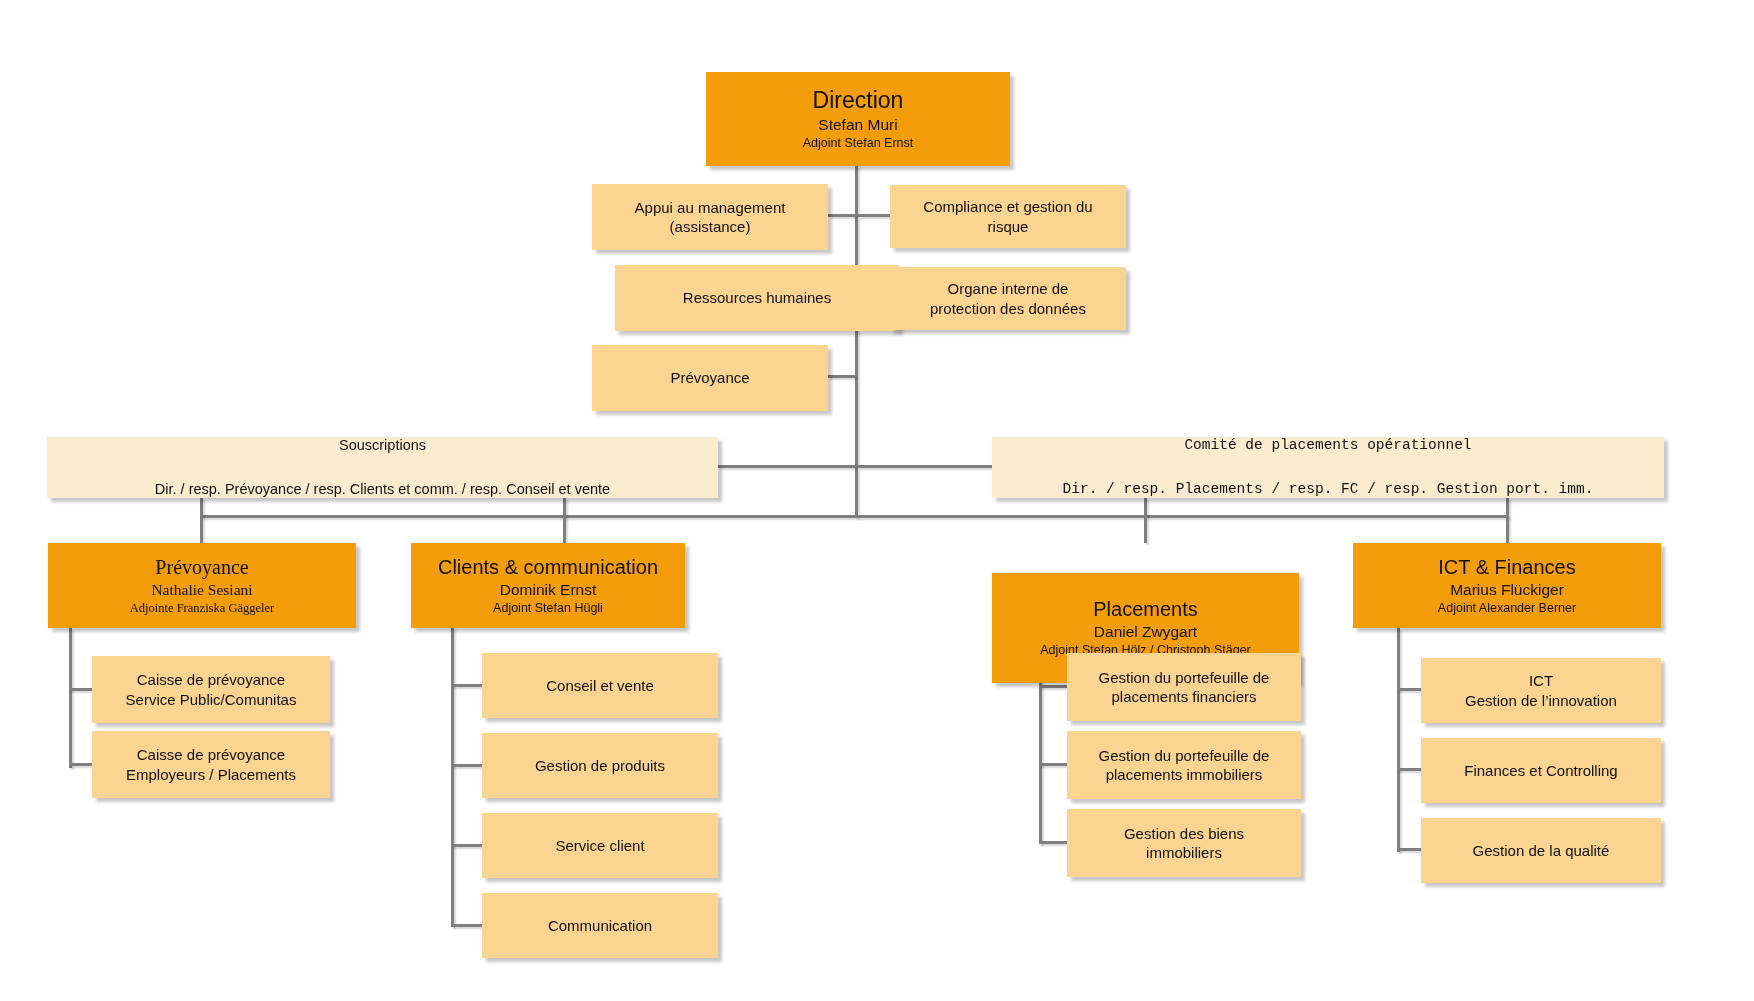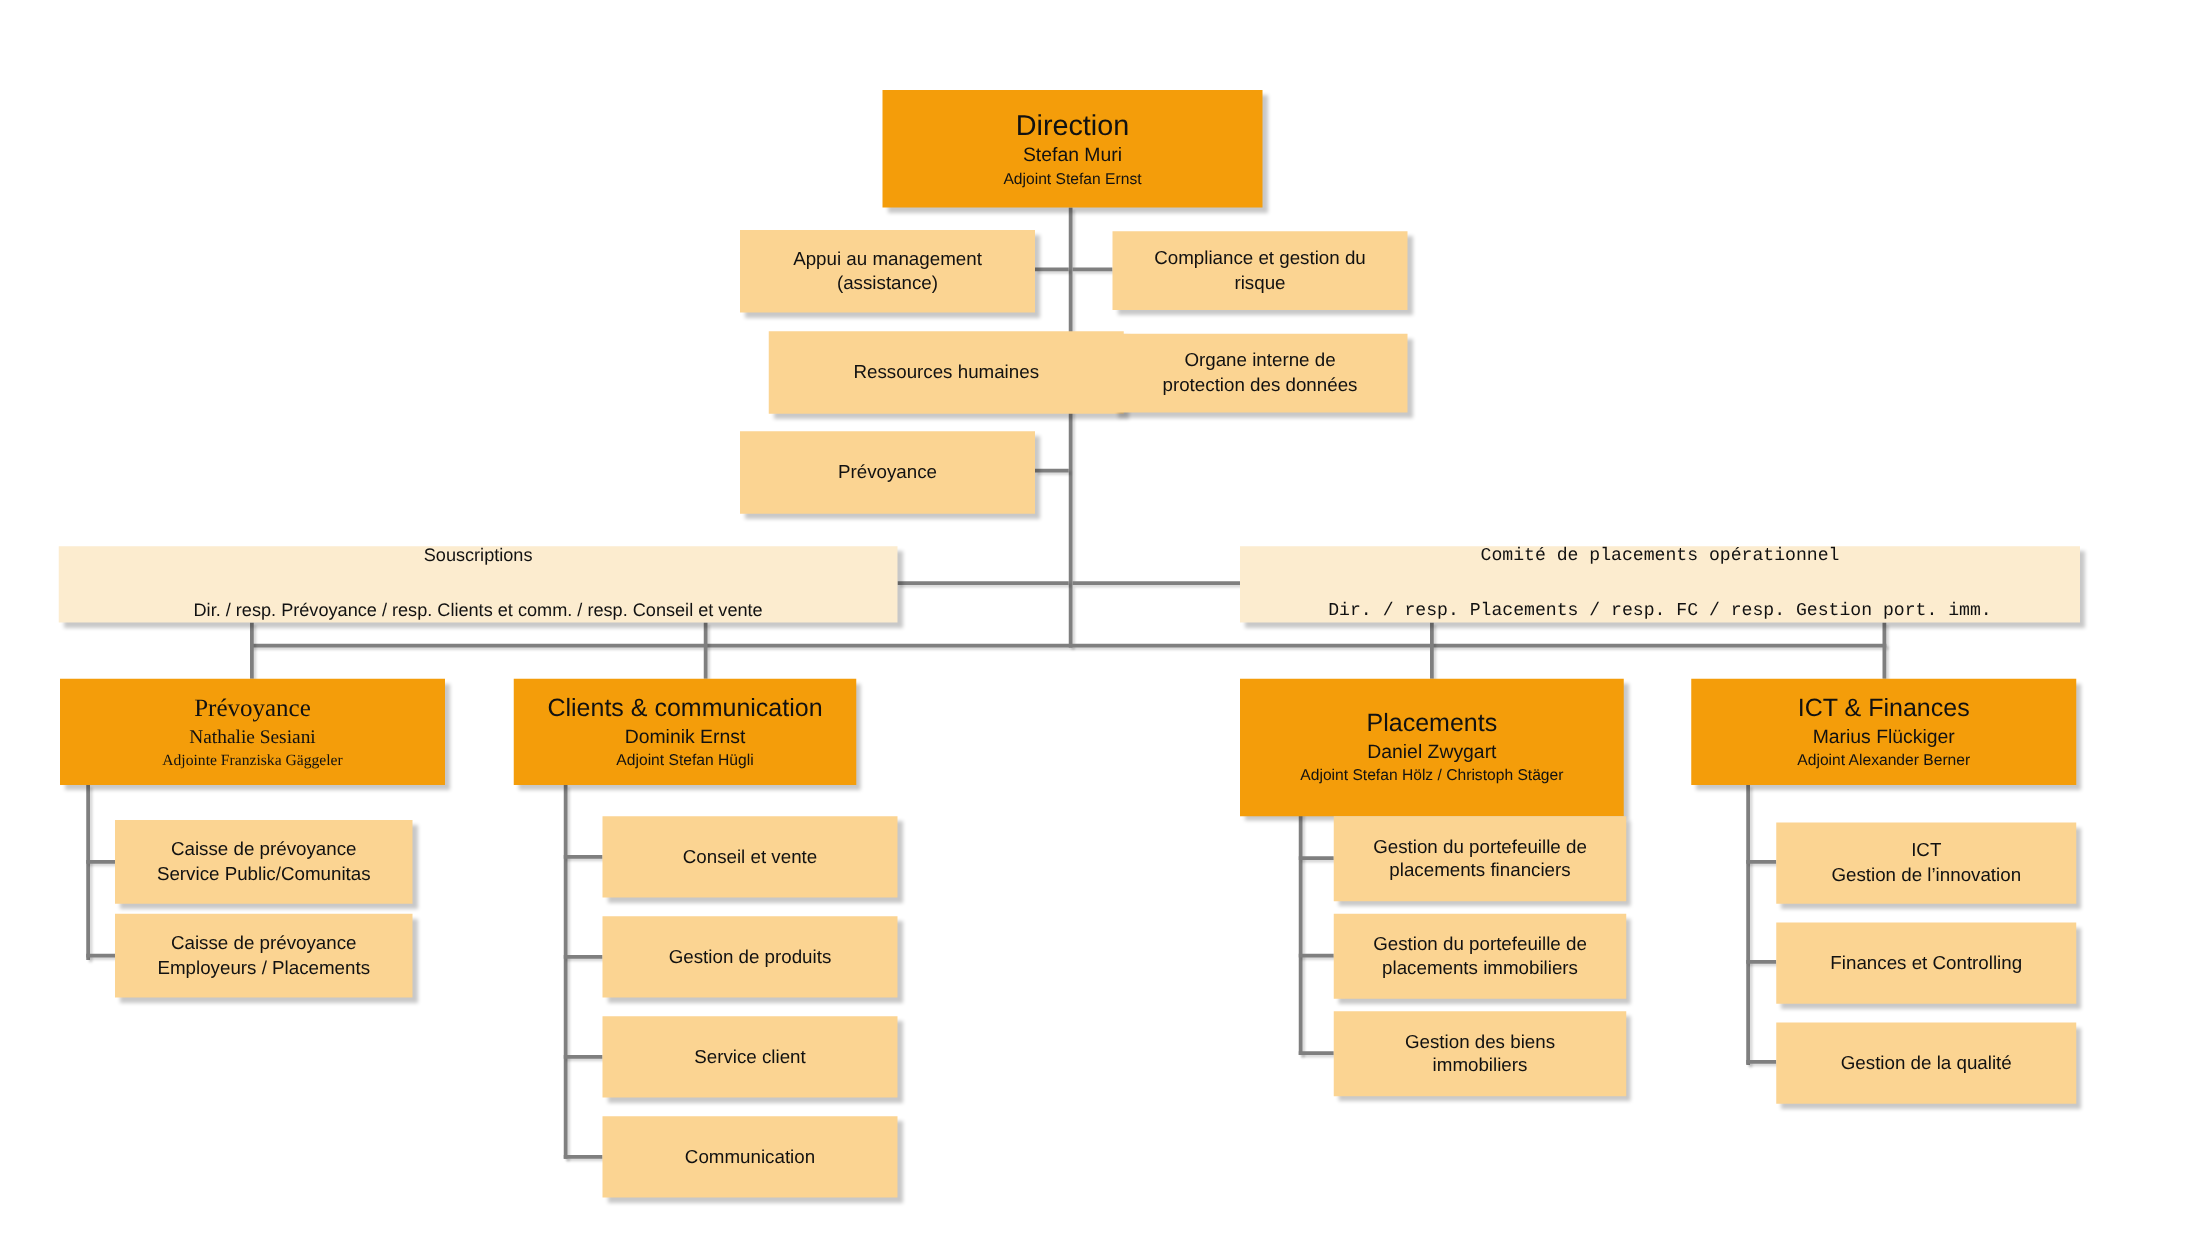--- a/index.html
+++ b/index.html
@@ -115,21 +115,21 @@
   <div class="box orange" style="left:48px;top:543px;width:308px;height:85px;font-family:Liberation Serif, serif;">
     <div class="dept-title">Prévoyance</div>
     <div class="hd-name">Nathalie Sesiani</div>
     <div class="hd-deputy">Adjointe Franziska Gäggeler</div>
   </div>
   <div class="box orange" style="left:411px;top:543px;width:274px;height:85px;">
     <div class="dept-title">Clients &amp; communication</div>
     <div class="hd-name">Dominik Ernst</div>
     <div class="hd-deputy">Adjoint Stefan Hügli</div>
   </div>
-  <div class="box orange" style="left:992px;top:543px;width:307px;height:110px;">
+  <div class="box orange" style="left:992px;top:573px;width:307px;height:110px;">
     <div class="dept-title">Placements</div>
     <div class="hd-name">Daniel Zwygart</div>
     <div class="hd-deputy">Adjoint Stefan Hölz / Christoph Stäger</div>
   </div>
   <div class="box orange" style="left:1353px;top:543px;width:308px;height:85px;">
     <div class="dept-title">ICT &amp; Finances</div>
     <div class="hd-name">Marius Flückiger</div>
     <div class="hd-deputy">Adjoint Alexander Berner</div>
   </div>
 

